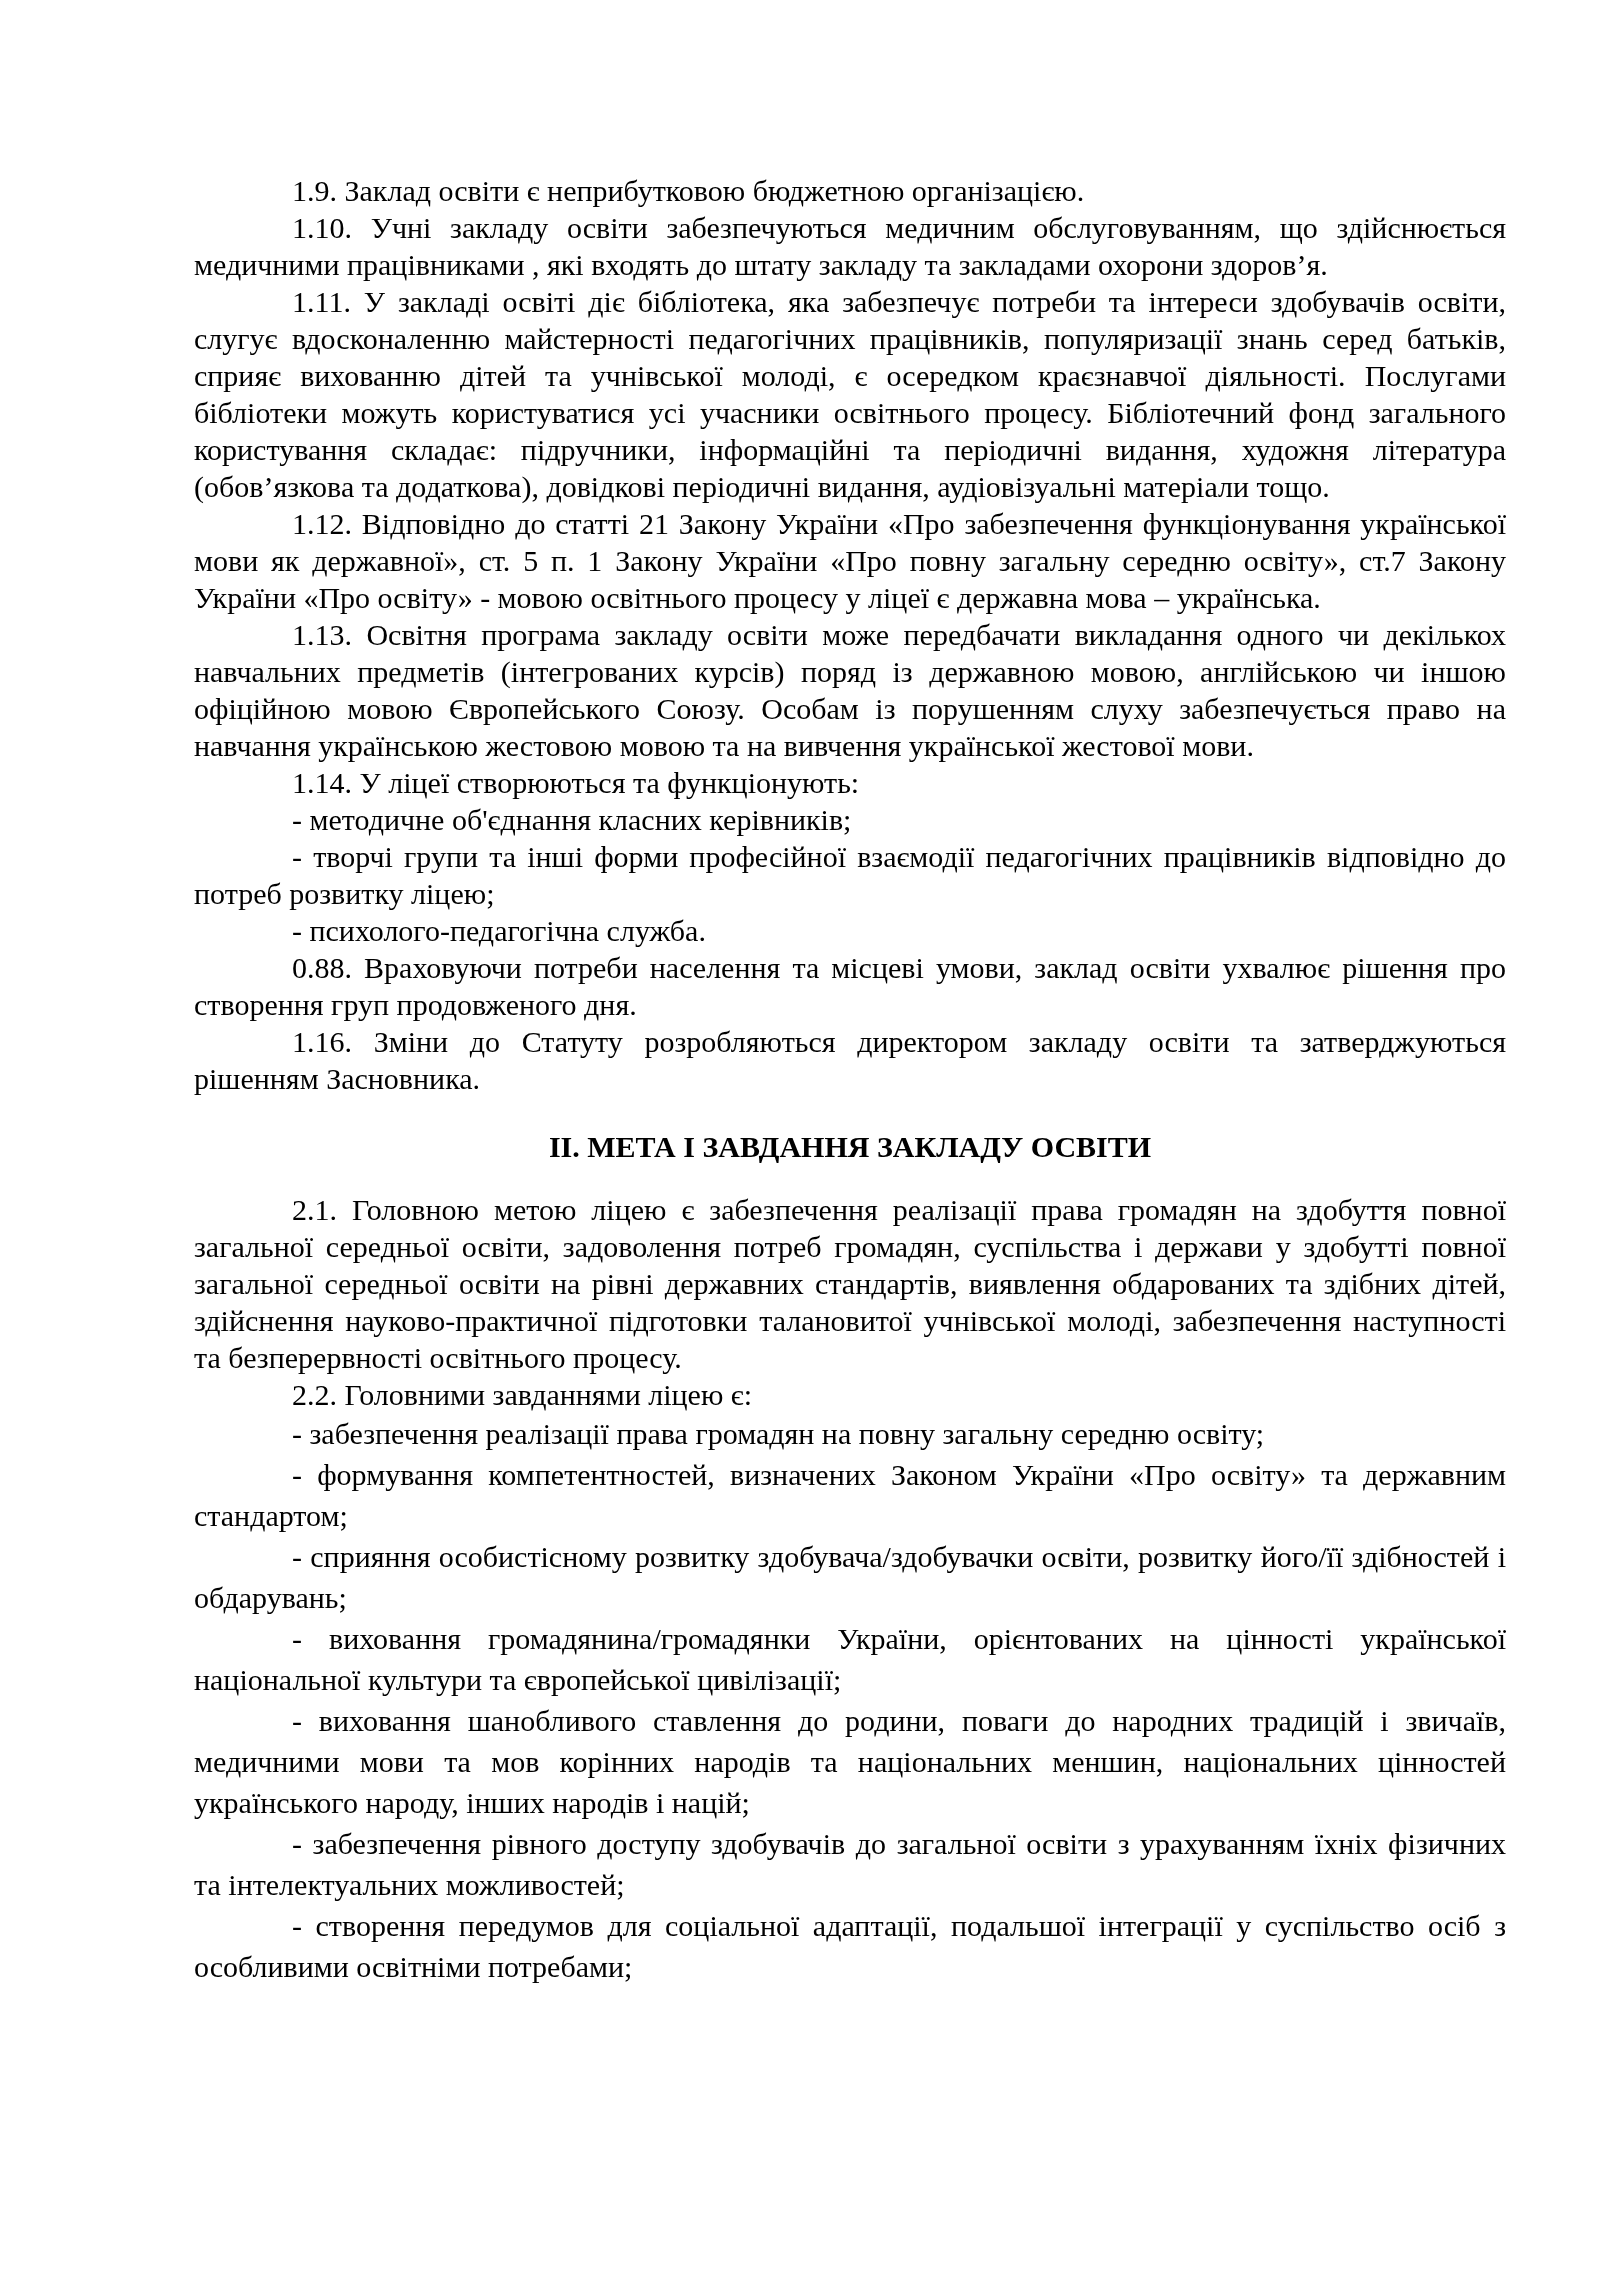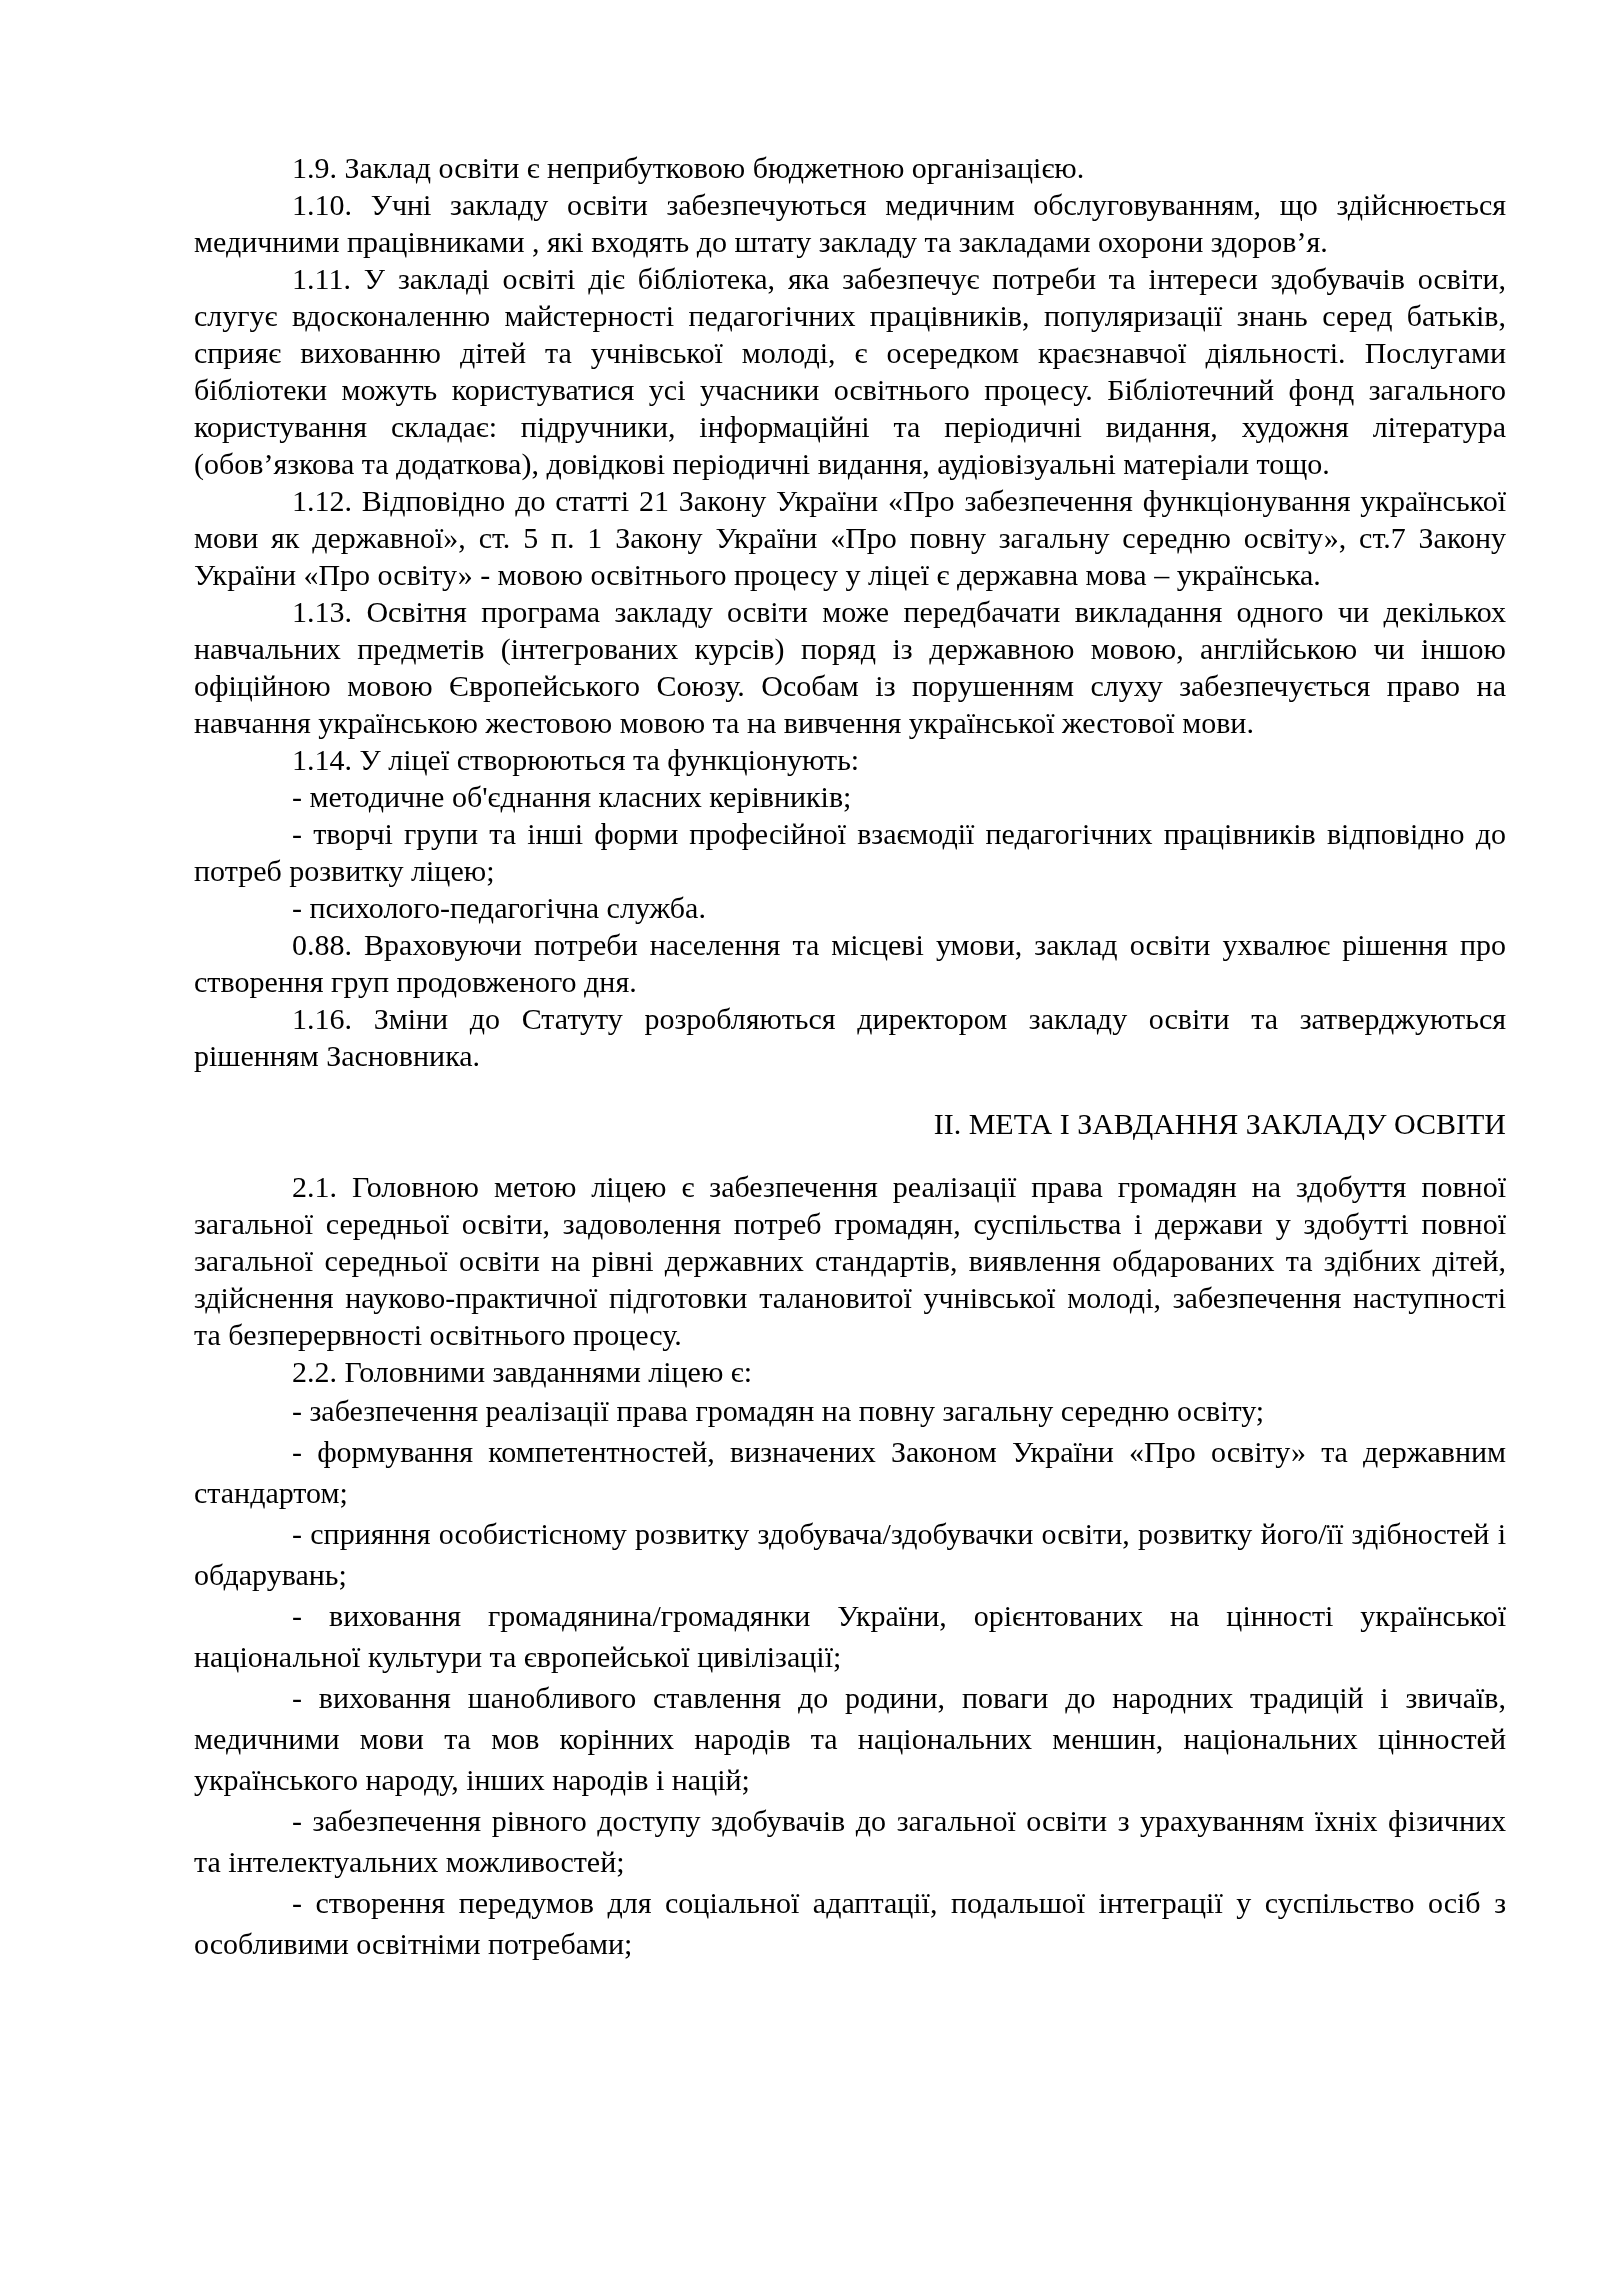--- a/index.html
+++ b/index.html
@@ -11,40 +11,40 @@
       width: 1623px;
       height: 2295px;
       position: relative;
       overflow: hidden;
       font-family: "Liberation Serif", "DejaVu Serif", serif;
       color: #000000;
     }
     .page {
       position: absolute;
       left: 194px;
-      top: 149px;
+      top: 172px;
       width: 1312px;
       font-size: 30px;
       line-height: 37px;
     }
     .p {
       margin: 0;
       text-align: justify;
       text-indent: 98px;
     }
     .p.noindent-just {
       text-align: left;
     }
     .sec2 .p {
       line-height: 41px;
     }
     .heading {
       margin: 31px 0 26px 0;
-      text-align: right;
-      font-weight: normal;
+      text-align: center;
+      font-weight: bold;
       font-size: 30px;
       line-height: 37px;
     }
   </style>
 </head>
 <body>
 
 <div class="page">
 
   <div class="sec1">

